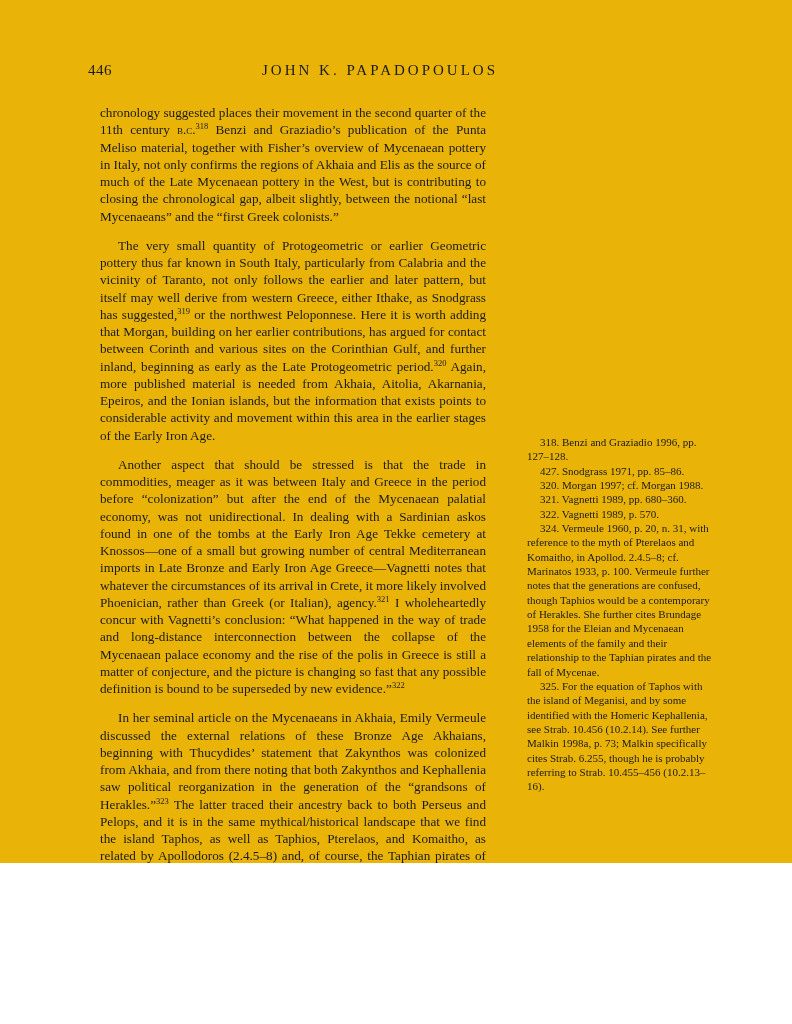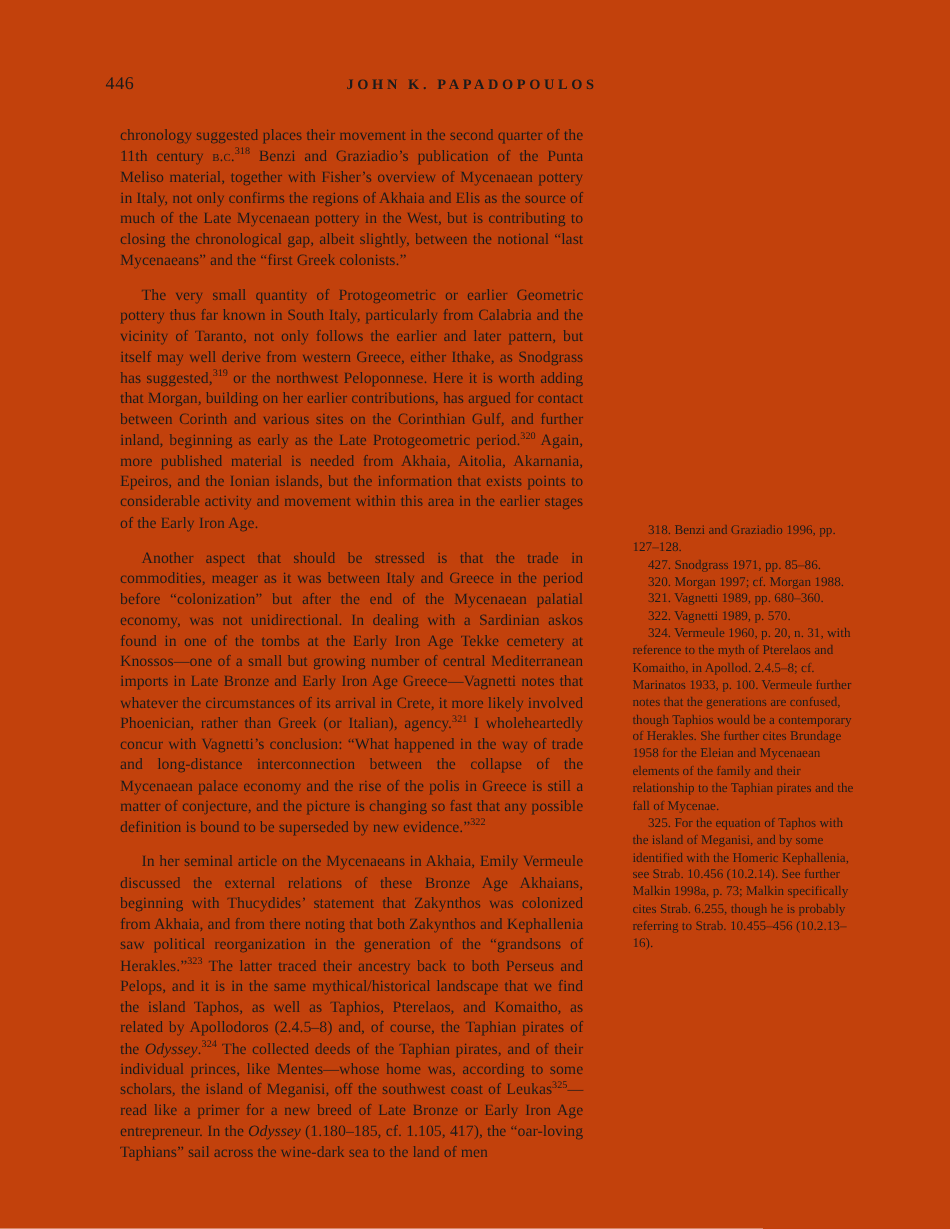--- a/index.html
+++ b/index.html
@@ -3,42 +3,42 @@
 <meta charset="utf-8">
 <style>
   html, body {
     margin: 0;
     padding: 0;
     background: #ffffff;
   }
   .page {
     position: relative;
     width: 792px;
-    height: 1024px;
-    background: #c2410c;
+    height: 863px;
+    background: #eab308;
     color: #1b1b1b;
     font-family: "Liberation Serif", serif;
     overflow: hidden;
   }
   .running-header {
     position: absolute;
     top: 62px;
     left: 88px;
     width: 410px;
     display: flex;
     justify-content: space-between;
     align-items: baseline;
   }
   .page-number {
     font-size: 15px;
     letter-spacing: 0.5px;
   }
   .running-head {
-    font-size: 12px;
-    font-weight: 700;
+    font-size: 15px;
+    font-weight: 400;
     letter-spacing: 3px;
     text-transform: uppercase;
     margin-left: 28px;
   }
   .main-text {
     position: absolute;
     left: 88px;
     top: 92px;
     width: 410px;
     font-size: 13.2px;

